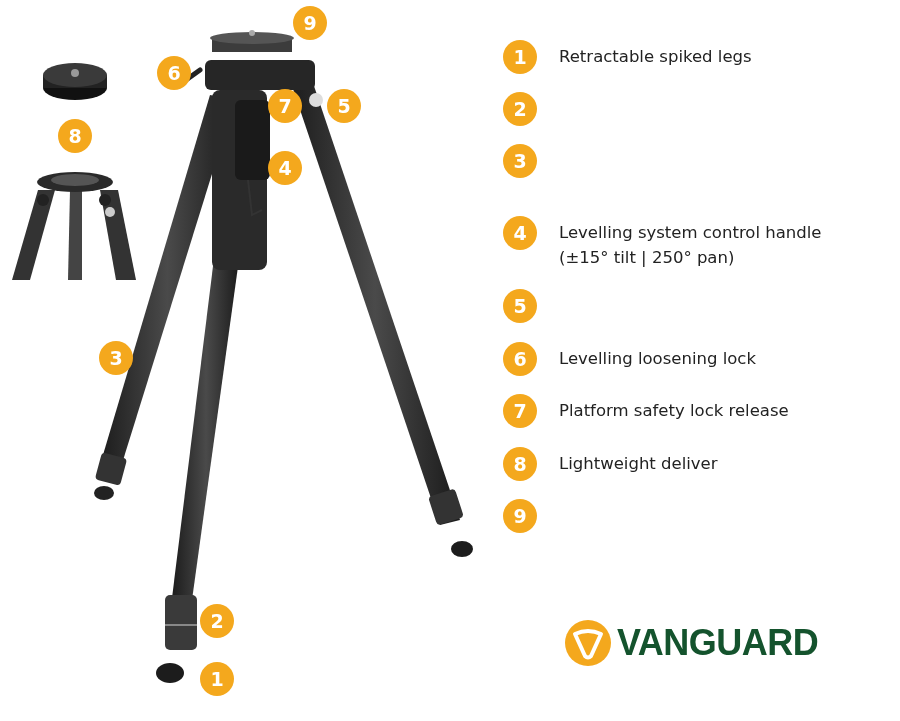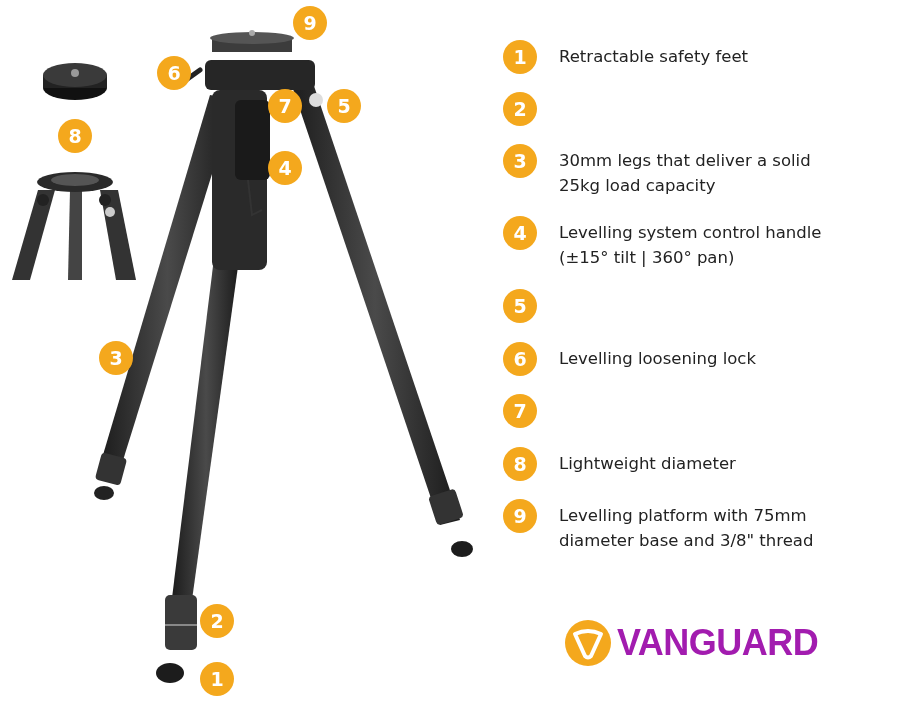--- a/index.html
+++ b/index.html
@@ -4,21 +4,21 @@
 <style>
   html, body { margin:0; padding:0; background:#ffffff; }
   body { width:900px; height:721px; position:relative; overflow:hidden; font-family:"DejaVu Sans", sans-serif; }
   .badge { position:absolute; width:34px; height:34px; border-radius:50%; background:#f4a81d; color:#fff;
            font-family:"DejaVu Sans", sans-serif; font-weight:bold; font-size:19px; line-height:34px; text-align:center; }
   .feature { position:absolute; left:503px; display:flex; align-items:flex-start; }
   .feature .badge { position:relative; flex:0 0 auto; }
   .feature .text { margin-left:22px; font-size:16.5px; color:#222; line-height:25px; margin-top:4px; white-space:pre-line; }
   .logo { position:absolute; left:565px; top:620px; display:flex; align-items:center; }
   .logo-mark { width:46px; height:46px; border-radius:50%; background:#f4a81d; position:relative; }
-  .logo-text { margin-left:6px; font-family:"Liberation Sans", sans-serif; font-weight:bold; font-size:36px; color:#a21caf; letter-spacing:-0.5px; }
+  .logo-text { margin-left:6px; font-family:"Liberation Sans", sans-serif; font-weight:bold; font-size:36px; color:#14532d; letter-spacing:-0.5px; }
   svg.tripod { position:absolute; left:0; top:0; }
 </style>
 </head>
 <body>
 
 <svg class="tripod" width="500" height="721" viewBox="0 0 500 721">
   <defs>
     <linearGradient id="legg" x1="0" x2="1">
       <stop offset="0" stop-color="#1c1c1c"></stop>
         <stop offset="0.5" stop-color="#4a4a4a"></stop>
@@ -74,53 +74,50 @@
 <div class="badge" style="left:327px;top:89px;">5</div>
 <div class="badge" style="left:268px;top:151px;">4</div>
 <div class="badge" style="left:58px;top:119px;">8</div>
 <div class="badge" style="left:99px;top:341px;">3</div>
 <div class="badge" style="left:200px;top:604px;">2</div>
 <div class="badge" style="left:200px;top:662px;">1</div>
 
 <div>
   <div class="feature" style="top:40px;">
     <div class="badge">1</div>
-    <div class="text">Retractable safety feet</div>
+    <div class="text">Retractable spiked legs</div>
   </div>
   <div class="feature" style="top:92px;">
     <div class="badge">2</div>
   </div>
   <div class="feature" style="top:144px;">
     <div class="badge">3</div>
-    <div class="text">30mm legs that deliver a solid
-25kg load capacity</div>
   </div>
   <div class="feature" style="top:216px;">
     <div class="badge">4</div>
     <div class="text">Levelling system control handle
-(±15° tilt | 360° pan)</div>
+(±15° tilt | 250° pan)</div>
   </div>
   <div class="feature" style="top:289px;">
     <div class="badge">5</div>
   </div>
   <div class="feature" style="top:342px;">
     <div class="badge">6</div>
     <div class="text">Levelling loosening lock</div>
   </div>
   <div class="feature" style="top:394px;">
     <div class="badge">7</div>
+    <div class="text">Platform safety lock release</div>
   </div>
   <div class="feature" style="top:447px;">
     <div class="badge">8</div>
-    <div class="text">Lightweight diameter</div>
+    <div class="text">Lightweight deliver</div>
   </div>
   <div class="feature" style="top:499px;">
     <div class="badge">9</div>
-    <div class="text">Levelling platform with 75mm
-diameter base and 3/8" thread</div>
   </div>
 </div>
 
 <div class="logo">
   <div class="logo-mark">
     <svg width="46" height="46" viewBox="0 0 46 46">
       <path d="M10 14 Q23 8 36 14 L26 36 Q23 39 20 36 Z" fill="none" stroke="#fff" stroke-width="4" stroke-linejoin="round"></path>
     </svg>
   </div>
   <div class="logo-text">VANGUARD</div>

